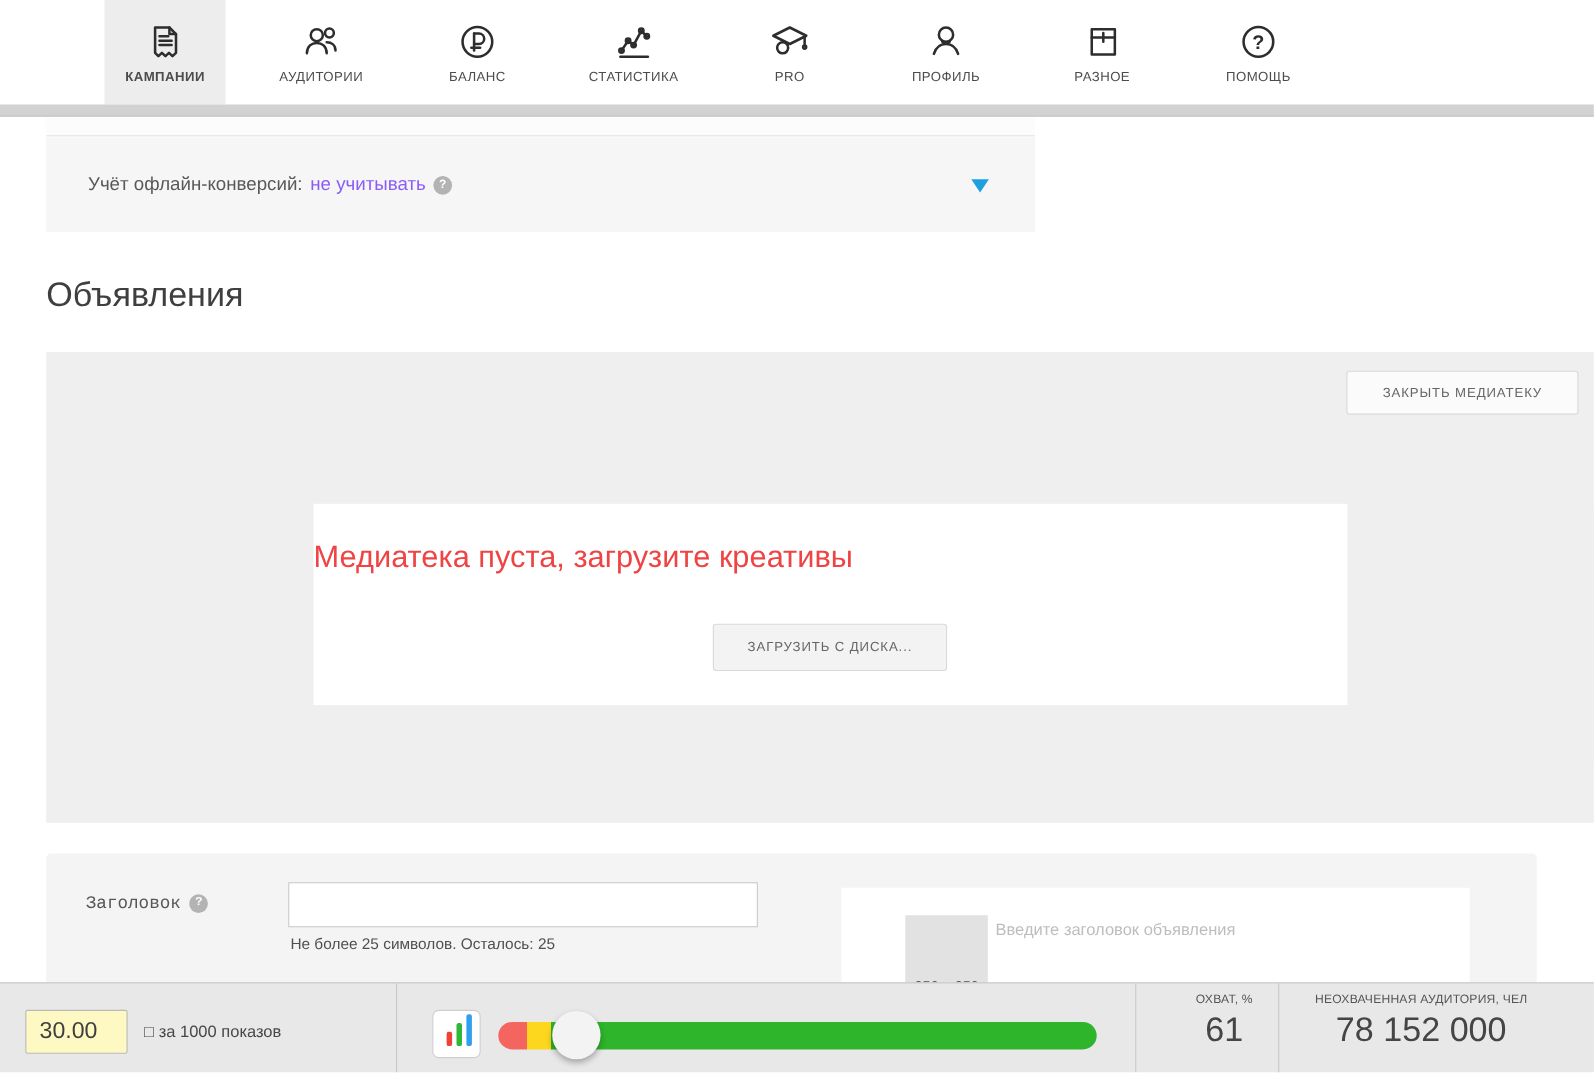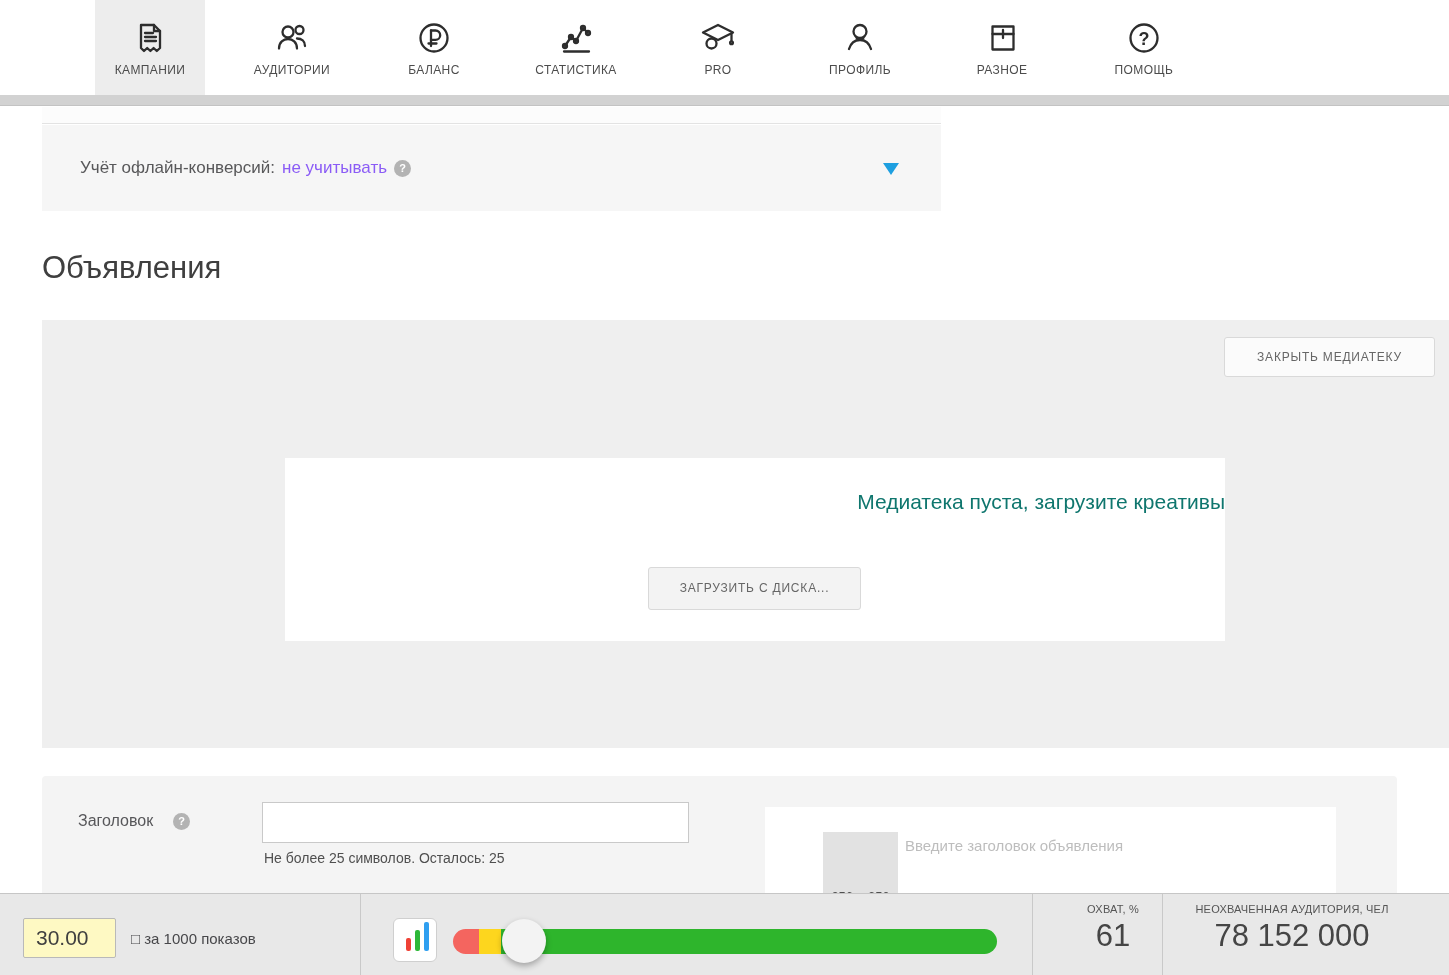--- a/index.html
+++ b/index.html
@@ -5,21 +5,21 @@
   * { margin:0; padding:0; box-sizing:border-box; }
   html,body { width:1449px; height:975px; background:#fff; overflow:hidden;
     font-family:"Liberation Sans","DejaVu Sans",sans-serif; }
   .stage { position:relative; width:1449px; height:975px; background:#fff; }
 
   
   .nav { position:absolute; left:0; top:0; width:1449px; height:95px; background:#fff; }
   .nav-items { position:absolute; left:95px; top:0; display:flex; gap:32px; }
   .nav-item { width:110px; height:95px; padding-top:8px; display:flex; flex-direction:column;
     align-items:center; justify-content:flex-start; cursor:pointer; }
-  .nav-item.active { background:#ededed; }
+  .nav-item.active { background:#ededed;font-weight:bold; }
   .nav-item svg { margin-top:10px; }
   .nav-label { margin-top:5px; font-size:12px; letter-spacing:.4px; color:#4c4c4c; }
   .icon-stroke { stroke:#2d2d2d; stroke-width:2.3; fill:none; stroke-linecap:round; stroke-linejoin:round; }
 
   .top-strip { position:absolute; left:0; top:95px; width:1449px; height:11px;
     background:#d2d2d2; border-bottom:1px solid #c3c3c3; }
 
   
   .prev-row { position:absolute; left:42px; top:107px; width:899px; height:17px;
     background:#fcfcfc; border-bottom:1px solid #e3e3e3; }
@@ -37,28 +37,28 @@
   
   .page-title { position:absolute; left:42px; top:250px; font-size:31px; font-weight:300; color:#3f3f3f; }
 
   
   .media-panel { position:absolute; left:42px; top:320px; width:1407px; height:428px; background:#efefef; }
   .btn { border:1px solid #d9d9d9; background:#fbfbfb; color:#666; font-size:12px;
     letter-spacing:.8px; border-radius:3px; text-align:center; cursor:pointer;
     font-family:"Liberation Sans","DejaVu Sans",sans-serif; }
   .close-media-btn { position:absolute; left:1182px; top:17px; width:211px; height:40px; line-height:38px; }
   .empty-box { position:absolute; left:243px; top:138px; width:940px; height:183px; background:#fff; }
-  .empty-title { margin-top:32px; text-align:right; font-size:21px; font-weight:300; color:#0f766e; }
+  .empty-title { margin-top:32px; text-align:left; font-size:28px; font-weight:300; color:#ef4444; }
   .upload-btn { position:absolute; left:363px; top:109px; width:213px; height:43px; line-height:41px; background:#f3f3f3; }
 
   
   .form-panel { position:absolute; left:42px; top:776px; width:1355px; height:160px;
     background:#f4f4f4; border-radius:4px; }
   .form-label { position:absolute; left:36px; top:36px; font-size:16px; color:#57575a;
-    display:flex; align-items:center; gap:20px; }
+    display:flex; align-items:center; gap:8px;font-family:Liberation Mono, monospace; }
   .title-input { position:absolute; left:220px; top:26px; width:427px; height:41px;
     border:1px solid #c9c9c9; background:#fff; font-size:16px; padding:0 10px; color:#333; }
   .title-hint { position:absolute; left:222px; top:74px; font-size:14px; color:#4f4f4f; }
   .preview-panel { position:absolute; left:723px; top:31px; width:571px; height:129px; background:#fff; }
   .img-ph { position:absolute; left:58px; top:25px; width:75px; height:75px; background:#e2e2e2; }
   .img-ph-label { position:absolute; left:0; bottom:3px; width:75px; text-align:center;
     font-size:13px; color:#4f4f4f; white-space:nowrap; }
   .ad-title-ph { position:absolute; left:140px; top:30px; font-size:15px; color:#bdbdbd; }
 
   

